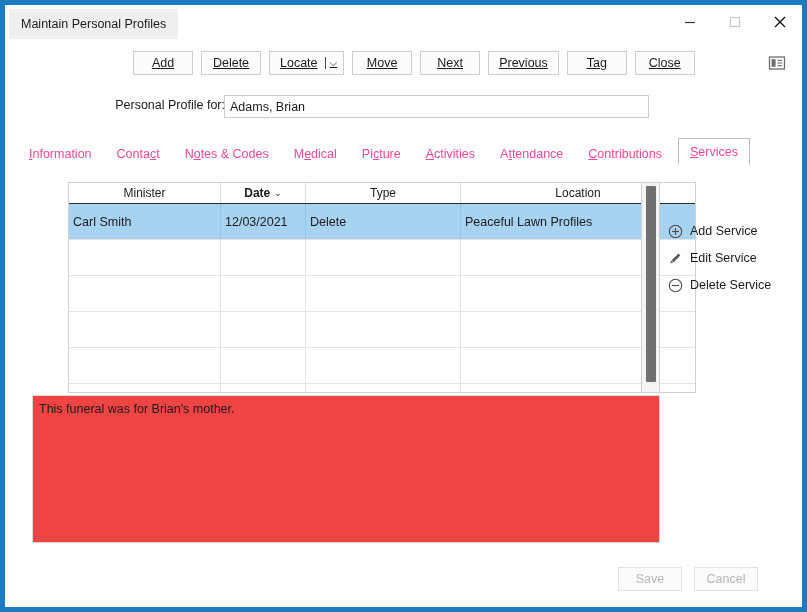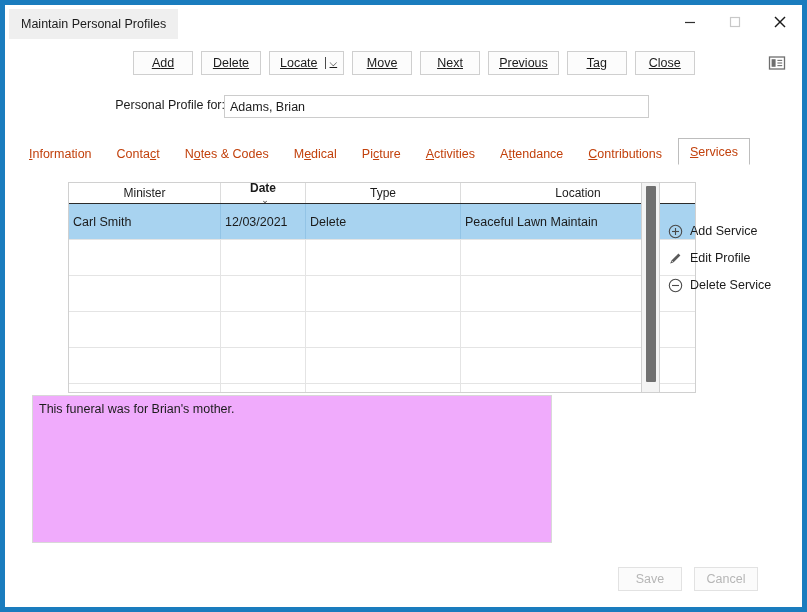--- a/index.html
+++ b/index.html
@@ -167,21 +167,21 @@
     display: flex;
     align-items: flex-end;
   }
   .tab {
     height: 23px;
     padding: 0 11px;
     box-sizing: border-box;
     display: flex;
     align-items: center;
     font-size: 12.5px;
-    color: #c2410c;
+    color: #ec4899;
     background: #ffffff;
     border: 1px solid transparent;
     white-space: nowrap;
     margin-right: 1px;
   }
   .tab u { text-decoration: underline; }
   .tab.active {
     height: 27px;
     background: #ffffff;
     border: 1px solid #bdbdbd;
@@ -216,21 +216,21 @@
     display: flex;
     align-items: center;
     justify-content: center;
     font-size: 12px;
     color: #1b1b1b;
     border-right: 1px solid #dcdcdc;
     height: 20px;
     position: relative;
   }
   .gh:last-child { border-right: none; }
-  .gh.sorted { font-weight: bold; flex-direction: column; }
+  .gh.sorted { font-weight: bold; }
   .sort-caret {
     font-size: 9px;
     margin-left: 4px;
     font-weight: normal;
     color: #3a3a3a;
   }
   .grid-body {
     position: absolute;
     left: 0; top: 21px;
     width: 626px;
@@ -306,25 +306,25 @@
     display: flex;
     align-items: center;
     justify-content: center;
     flex: 0 0 auto;
   }
 
   
   .notes {
     position: absolute;
     left: 27px; top: 390px;
-    width: 520px;
+    width: 628px;
     height: 148px;
     box-sizing: border-box;
     border: 1px solid #d8d8d8;
-    background: #f0abfc;
+    background: #ef4444;
     padding: 5px 6px;
     font-size: 12.5px;
     color: #1b1b1b;
     font-family: "Liberation Sans", sans-serif;
     resize: none;
     outline: none;
     overflow: hidden;
     line-height: 16px;
   }
 
@@ -479,21 +479,21 @@
           </div>
           <div class="gh c-loc">
             <span>Location</span>
           </div>
         </div>
         <div class="grid-body" id="grid-body">
             <div class="grow selected" style="background: rgb(168, 211, 240);">
               <div class="gc c-min">Carl Smith</div>
               <div class="gc c-date">12/03/2021</div>
               <div class="gc c-type">Delete</div>
-              <div class="gc c-loc">Peaceful Lawn Maintain</div>
+              <div class="gc c-loc">Peaceful Lawn Profiles</div>
             </div>
             <div class="grow">
               <div class="gc c-min"></div>
               <div class="gc c-date"></div>
               <div class="gc c-type"></div>
               <div class="gc c-loc"></div>
             </div>
             <div class="grow">
               <div class="gc c-min"></div>
               <div class="gc c-date"></div>
@@ -554,21 +554,21 @@
           </span>
           <span>Add Service</span>
         </div>
         <div class="act">
           <span class="ico">
             <svg width="15" height="15" viewBox="0 0 15 15">
               <path d="M2.2 12.6 L3.4 9.6 L10.4 2.6 L12.4 4.6 L5.4 11.6 Z" fill="#5a5a5a"></path>
               <line x1="3.4" y1="9.6" x2="5.4" y2="11.6" stroke="#ffffff" stroke-width="0.8"></line>
             </svg>
           </span>
-          <span>Edit Profile</span>
+          <span>Edit Service</span>
         </div>
         <div class="act">
           <span class="ico">
             <svg width="15" height="15" viewBox="0 0 15 15">
               <circle cx="7.5" cy="7.5" r="6.2" fill="none" stroke="#4a4a4a" stroke-width="1.1"></circle>
               <line x1="4" y1="7.5" x2="11" y2="7.5" stroke="#4a4a4a" stroke-width="1.1"></line>
             </svg>
           </span>
           <span>Delete Service</span>
         </div>

